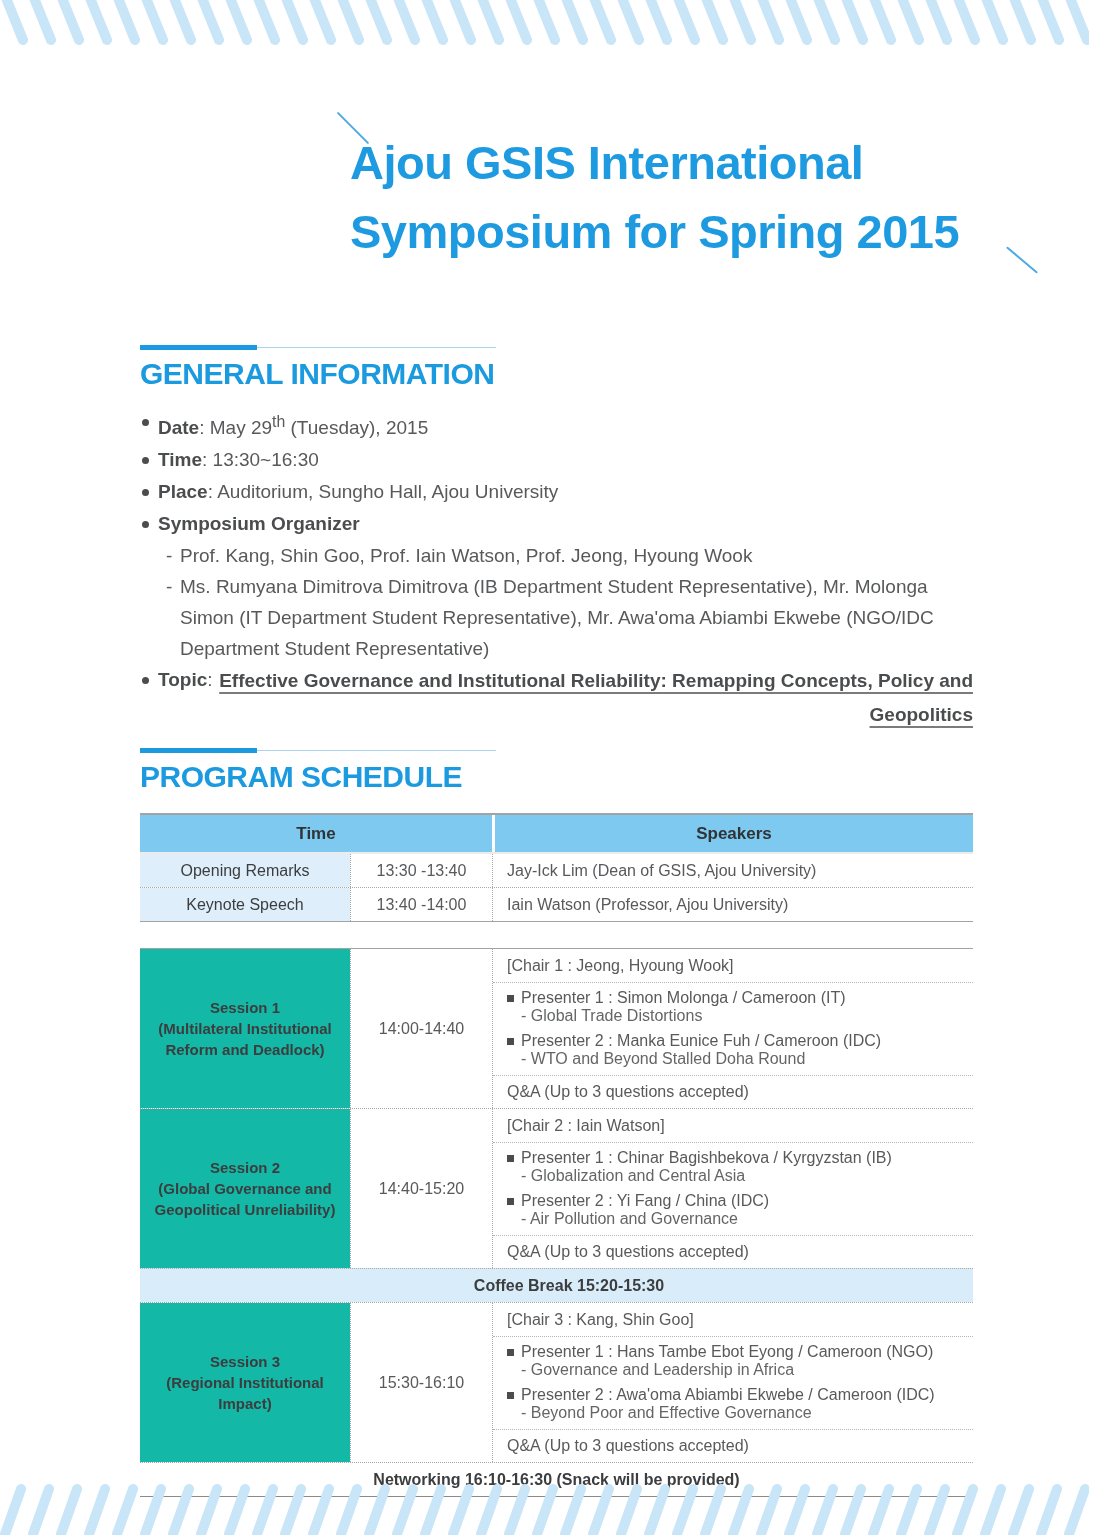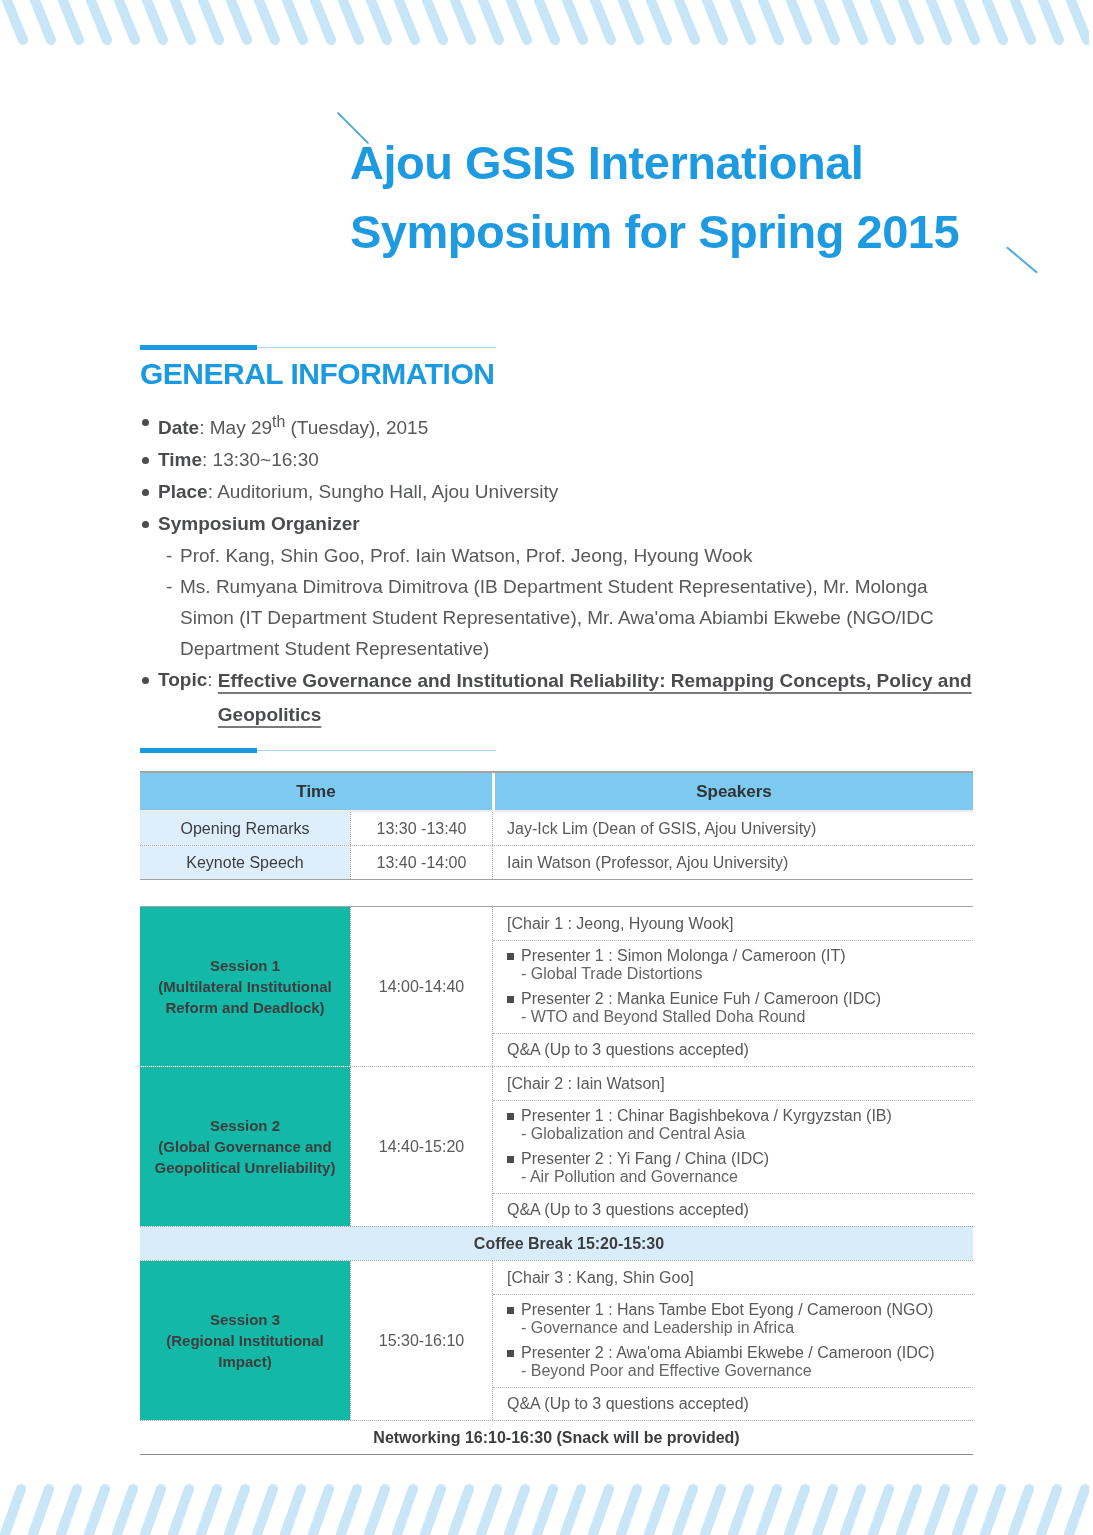--- a/index.html
+++ b/index.html
@@ -28,21 +28,21 @@
   .sec-heading{
     margin:6px 0 0 0;font-size:30px;line-height:36px;font-weight:bold;
     letter-spacing:-0.5px;color:#1B9AE0;
   }
   
   .info-list{margin-top:14px;font-size:19px;}
   .info-item{display:flex;align-items:flex-start;line-height:32px;}
   .bullet{flex:0 0 auto;width:7px;height:7px;border-radius:50%;background:#4B4C4E;margin:13px 9px 0 2px;}
   .lbl{font-weight:bold;color:#4B4C4E;}
   .item-text{flex:1;}
-  .topic-flex{display:flex;align-items:flex-start;}
+  .topic-flex{display:flex;align-items:flex-start;text-align:right;}
   .topic-flex .lbl,.topic-flex .sep{white-space:pre;flex:0 0 auto;}
   .topic-value{
     flex:1;font-weight:bold;color:#4B4C4E;line-height:34px;
     text-decoration:underline;text-decoration-thickness:2px;text-underline-offset:5px;
     text-decoration-color:#7A7B7D;
   }
   .sub-item{display:flex;align-items:flex-start;line-height:31px;padding-left:26px;}
   .dash{flex:0 0 14px;}
   .sub-text{flex:1;}
   
@@ -150,20 +150,21 @@
         </div>
 
       </div>
     </section>
 
     <section class="schedule-section">
       <div class="rule">
         <span class="rule-thick"></span>
         <span class="rule-thin"></span>
       </div>
+      <h2 class="sec-heading">PROGRAM SCHEDULE</h2>
 
       <div class="t1">
         <div class="t1-head">
           <div class="th th-time">Time</div>
           <div class="th th-spk">Speakers</div>
         </div>
         <div class="t1-row">
           <div class="cell lbl-cell">Opening Remarks</div>
           <div class="cell time-cell">13:30 -13:40</div>
           <div class="cell spk-cell">Jay-Ick Lim (Dean of GSIS, Ajou University)</div>

